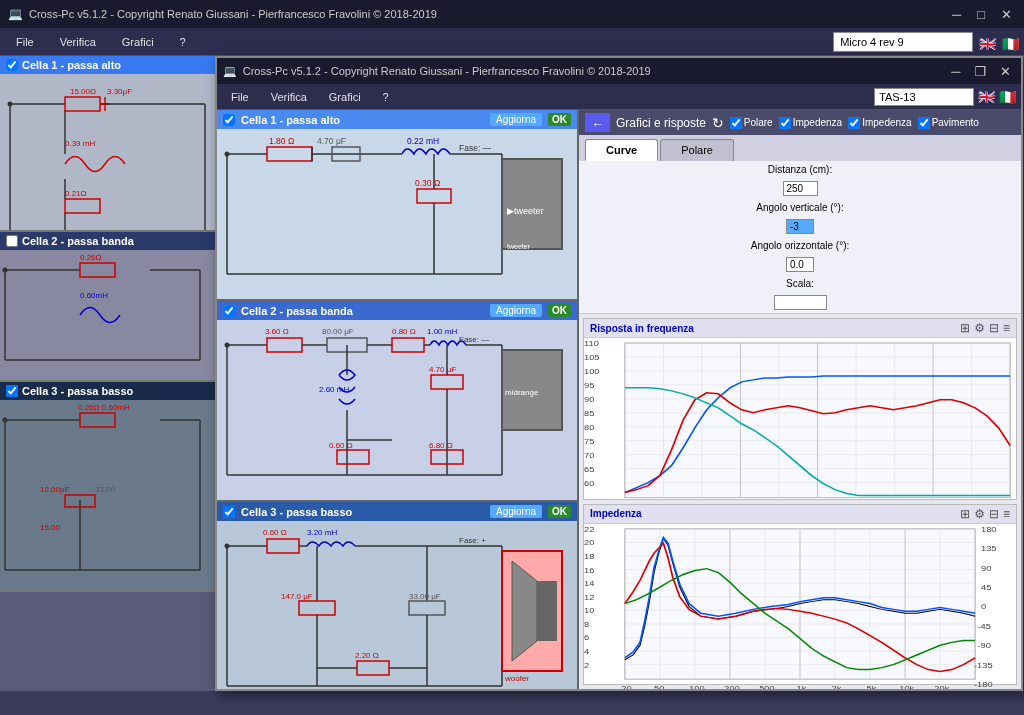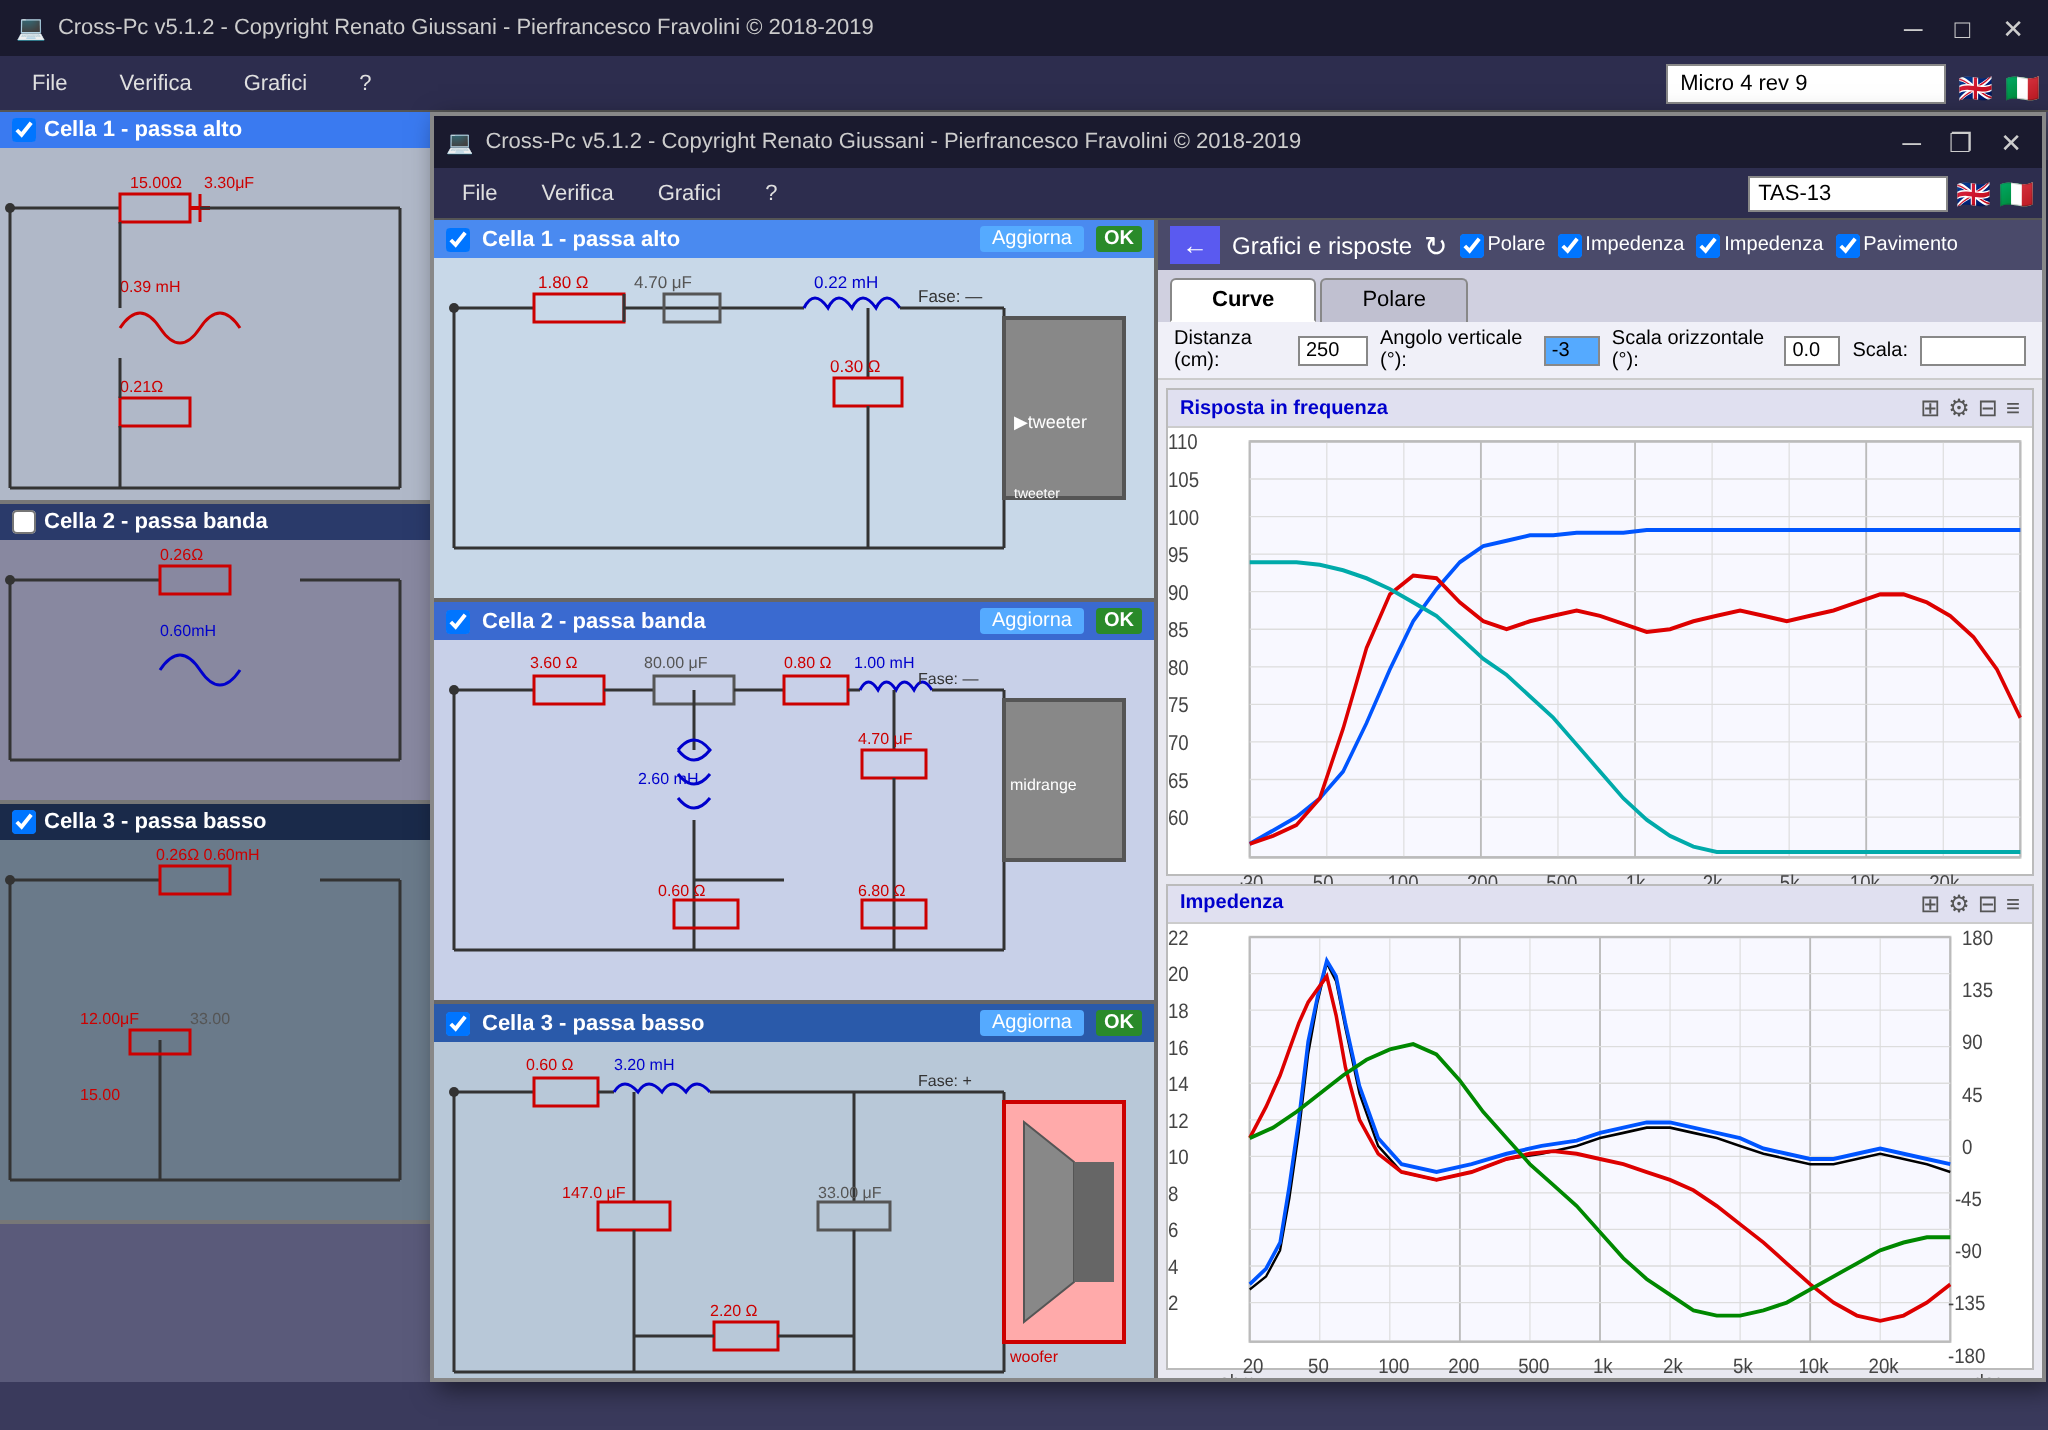--- a/index.html
+++ b/index.html
@@ -199,20 +199,21 @@
 
     .graph-controls {
       background: #f0f0f8;
       padding: 3px 8px;
       display: flex;
       align-items: center;
       gap: 6px;
       font-size: 10px;
       border-bottom: 1px solid #ccc;
       flex-shrink: 0;
+      flex-direction: column;
     }
     .graph-controls input {
       width: 35px;
       font-size: 10px;
       padding: 1px 3px;
       border: 1px solid #888;
       background: #fff;
     }
     .graph-controls label { font-size: 10px; }
 
@@ -357,21 +358,21 @@
     <span style="color:#aaa;font-size:10px;">✓ Pavimento</span>
   </div>
 
   <div class="sidebar-panel">
 
     <div class="sidebar-cell">
       <div class="sidebar-cell-header hdr1">
         <input type="checkbox" checked="" style="">
         <span>Cella 1 - passa alto</span>
       </div>
-      <div class="sidebar-cell-body" style="height:176px;">
+      <div class="sidebar-cell-body" style="height:156px;text-align:center;">
         <svg width="210" height="200" viewBox="0 0 210 200">
 
           <line x1="5" y1="30" x2="60" y2="30" class="wire"></line>
           <line x1="5" y1="30" x2="5" y2="170" class="wire"></line>
           <line x1="5" y1="170" x2="200" y2="170" class="wire"></line>
           <line x1="150" y1="30" x2="200" y2="30" class="wire"></line>
           <line x1="200" y1="30" x2="200" y2="170" class="wire"></line>
 
           <rect x="60" y="23" width="35" height="14" fill="none" stroke="#c00" stroke-width="1.5"></rect>
           <text x="65" y="20" fill="#c00" font-size="8">15.00Ω</text>
@@ -662,21 +663,21 @@
       <div class="tabs-bar">
         <div class="tab active">Curve</div>
         <div class="tab">Polare</div>
       </div>
 
       <div class="graph-controls">
         <label>Distanza (cm):</label>
         <input type="text" style="width: 35px;" value="250">
         <label>Angolo verticale (°):</label>
         <input type="text" style="width: 28px; background: rgb(85, 170, 255); color: rgb(0, 0, 0);" value="-3">
-        <label>Scala orizzontale (°):</label>
+        <label>Angolo orizzontale (°):</label>
         <input type="text" style="width: 28px;" value="0.0">
         <label>Scala:</label>
         <input type="text" style="width: 38px; padding-left: 48px;" value="50 dB">
       </div>
 
       <div class="graph-area">
 
         <div class="freq-chart-container">
           <div class="chart-title-bar">
             <span class="chart-title">Risposta in frequenza</span>

